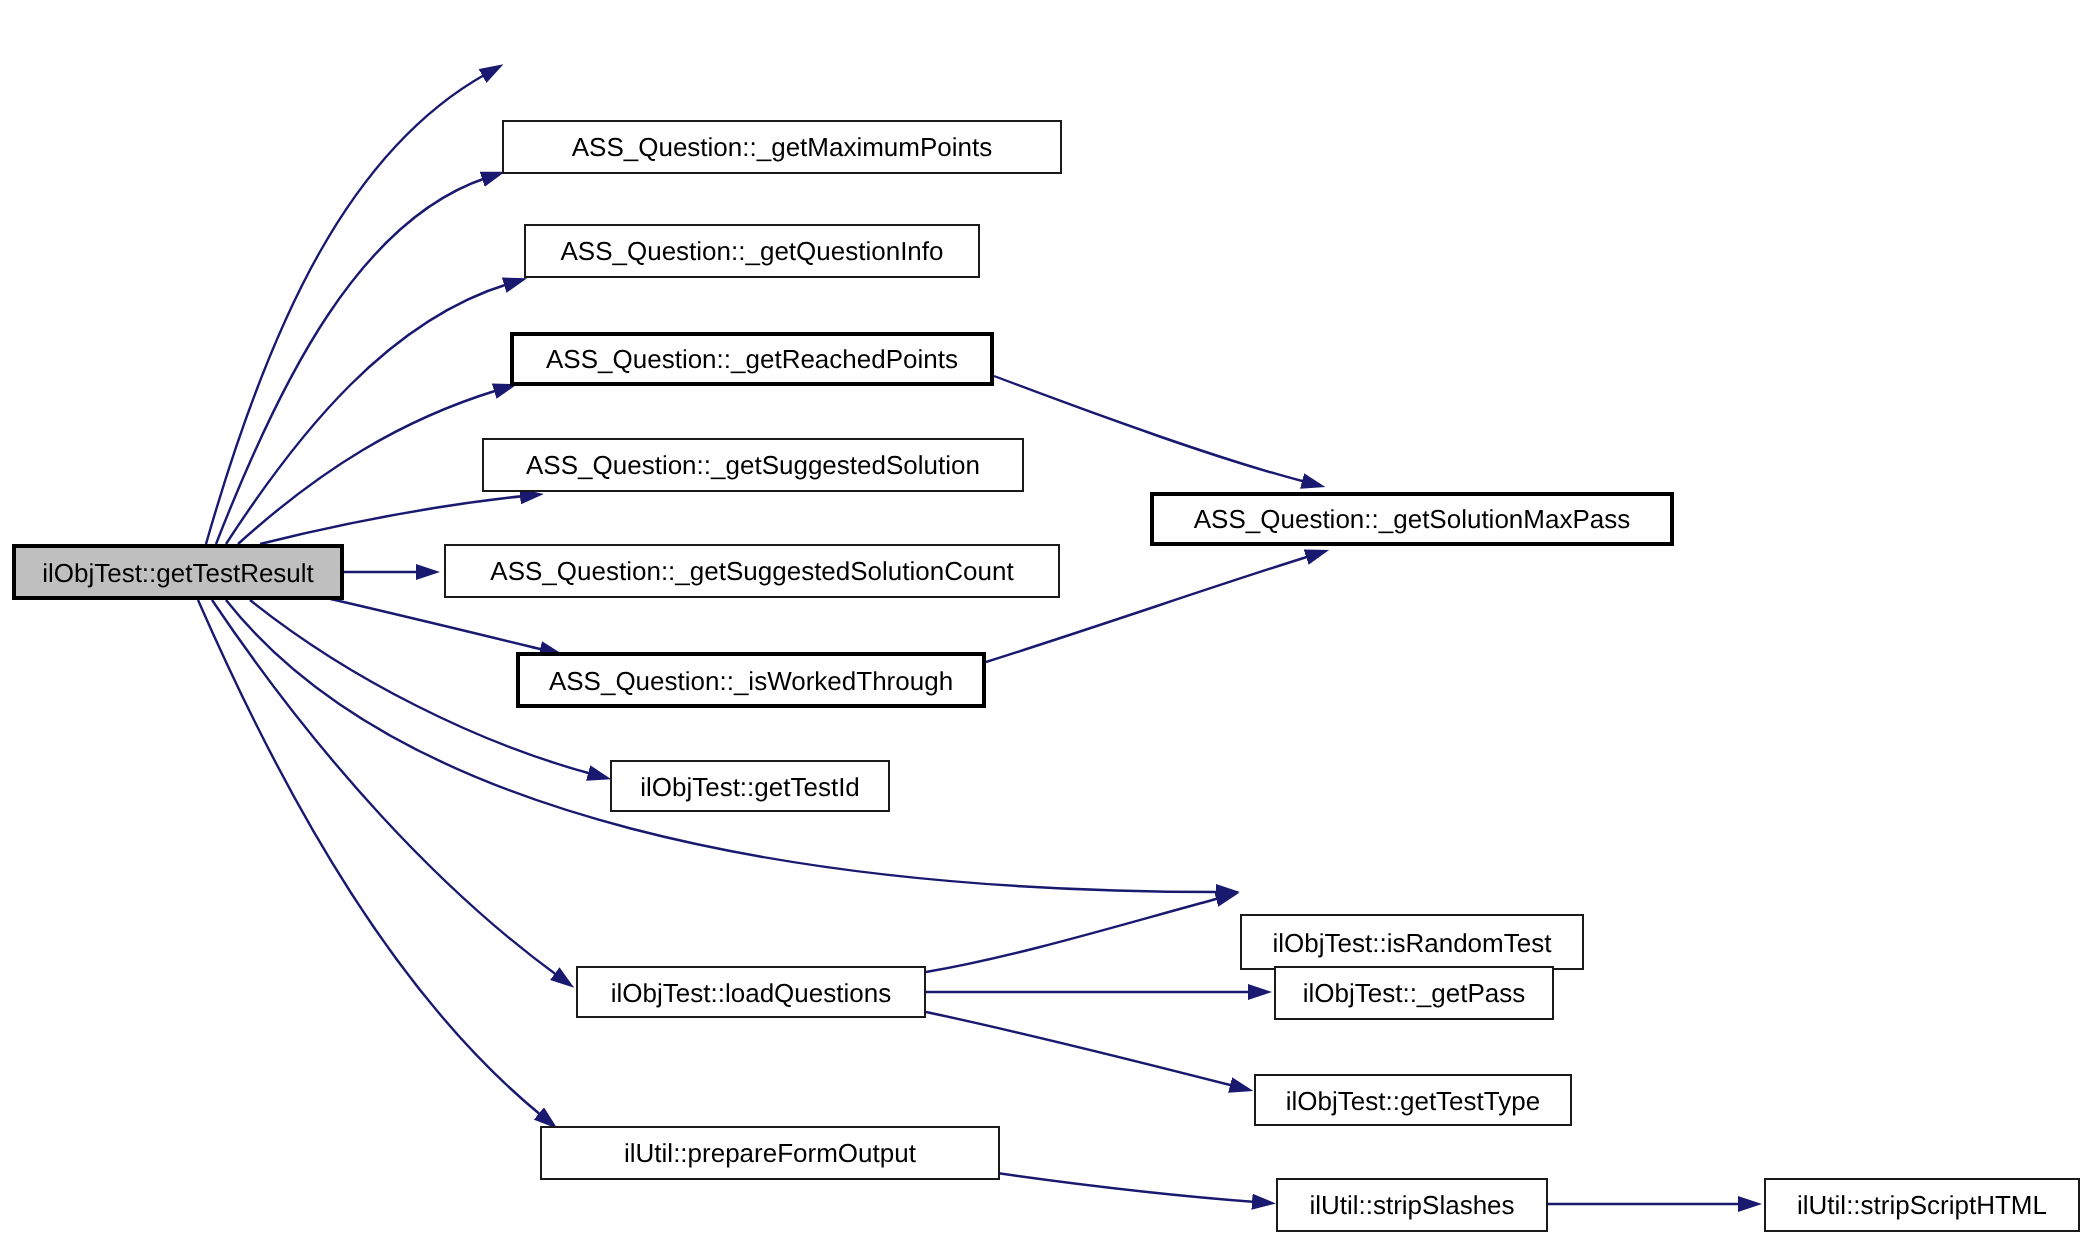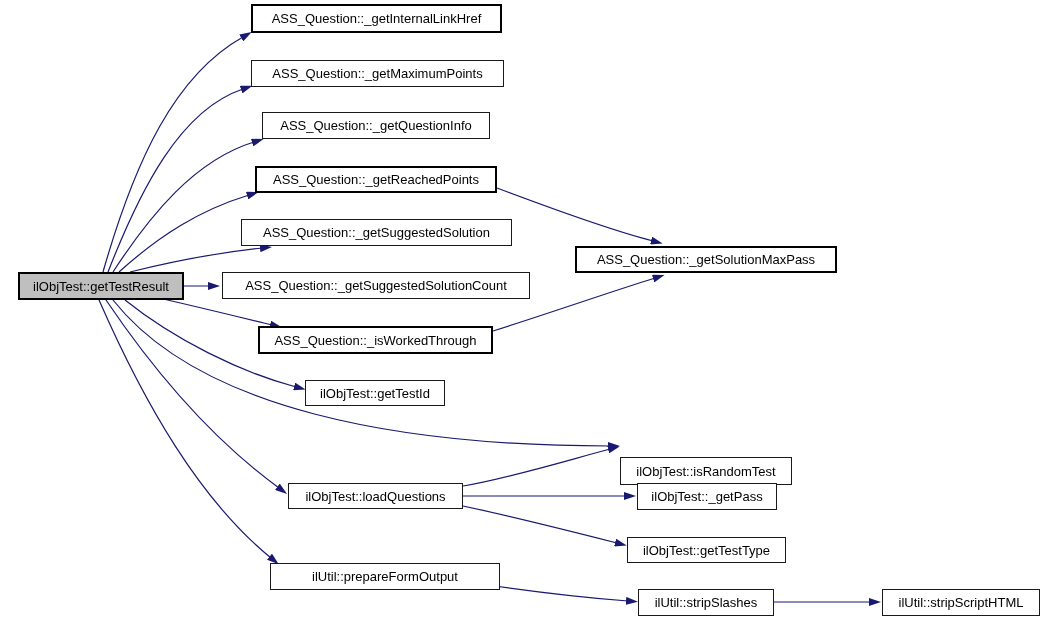--- a/index.html
+++ b/index.html
@@ -31,23 +31,23 @@
     white-space: nowrap;
     cursor: pointer;
   }
   .node.thick { border: 2px solid #000000; }
   .node.root {
     background: #bfbfbf;
     border: 2px solid #000000;
     cursor: default;
   }
   
-  #n-getTestResult            { left: 18px;   top: 272px; width: 166px; height: 28px; }
+  #n-getTestResult            { left: 6px;   top: 272px; width: 166px; height: 28px; }
   #n-getInternalLinkHref      { left: 251px; top: 4px;   width: 251px; height: 29px; }
-  #n-getMaximumPoints         { left: 251px; top: 60px;  width: 253px; height: 27px; }
+  #n-getMaximumPoints         { left: 251px; top: 60px;  width: 280px; height: 27px; }
   #n-getQuestionInfo          { left: 262px; top: 112px; width: 228px; height: 27px; }
   #n-getReachedPoints         { left: 255px; top: 166px; width: 242px; height: 27px; }
   #n-getSuggestedSolution     { left: 241px; top: 219px; width: 271px; height: 27px; }
   #n-getSuggestedSolutionCount{ left: 222px; top: 272px; width: 308px; height: 27px; }
   #n-isWorkedThrough          { left: 258px; top: 326px; width: 235px; height: 28px; }
   #n-getTestId                { left: 305px; top: 380px; width: 140px; height: 26px; }
   #n-getSolutionMaxPass       { left: 575px; top: 246px; width: 262px; height: 27px; }
   #n-isRandomTest             { left: 620px; top: 429px; width: 172px; height: 28px; margin-top: 28px; }
   #n-loadQuestions            { left: 288px; top: 483px; width: 175px; height: 26px; }
   #n-getPass                  { left: 637px; top: 483px; width: 140px; height: 27px; }
@@ -83,21 +83,20 @@
     <path class="edge" d="M 493 331 C 550 313, 610 292, 655 278" marker-end="url(#arrow)"></path>
     <path class="edge" d="M 463 486 C 510 478, 565 461, 610 449" marker-end="url(#arrow)"></path>
     <path class="edge" d="M 463 496 L 626 496" marker-end="url(#arrow)"></path>
     <path class="edge" d="M 463 506 C 515 517, 570 531, 617 543" marker-end="url(#arrow)"></path>
     <path class="edge" d="M 468 582 C 520 590, 575 597, 628 601" marker-end="url(#arrow)"></path>
     <path class="edge" d="M 774 602 L 871 602" marker-end="url(#arrow)"></path>
   </svg>
 
   <div class="node root" id="n-getTestResult">ilObjTest::getTestResult</div>
 
-  <div class="node thick" id="n-getInternalLinkHref">ASS_Question::_getInternalLinkHref</div>
 
   <div class="node" id="n-getMaximumPoints">ASS_Question::_getMaximumPoints</div>
 
   <div class="node" id="n-getQuestionInfo">ASS_Question::_getQuestionInfo</div>
 
   <div class="node thick" id="n-getReachedPoints">ASS_Question::_getReachedPoints</div>
 
   <div class="node" id="n-getSuggestedSolution">ASS_Question::_getSuggestedSolution</div>
 
   <div class="node" id="n-getSuggestedSolutionCount">ASS_Question::_getSuggestedSolutionCount</div>

